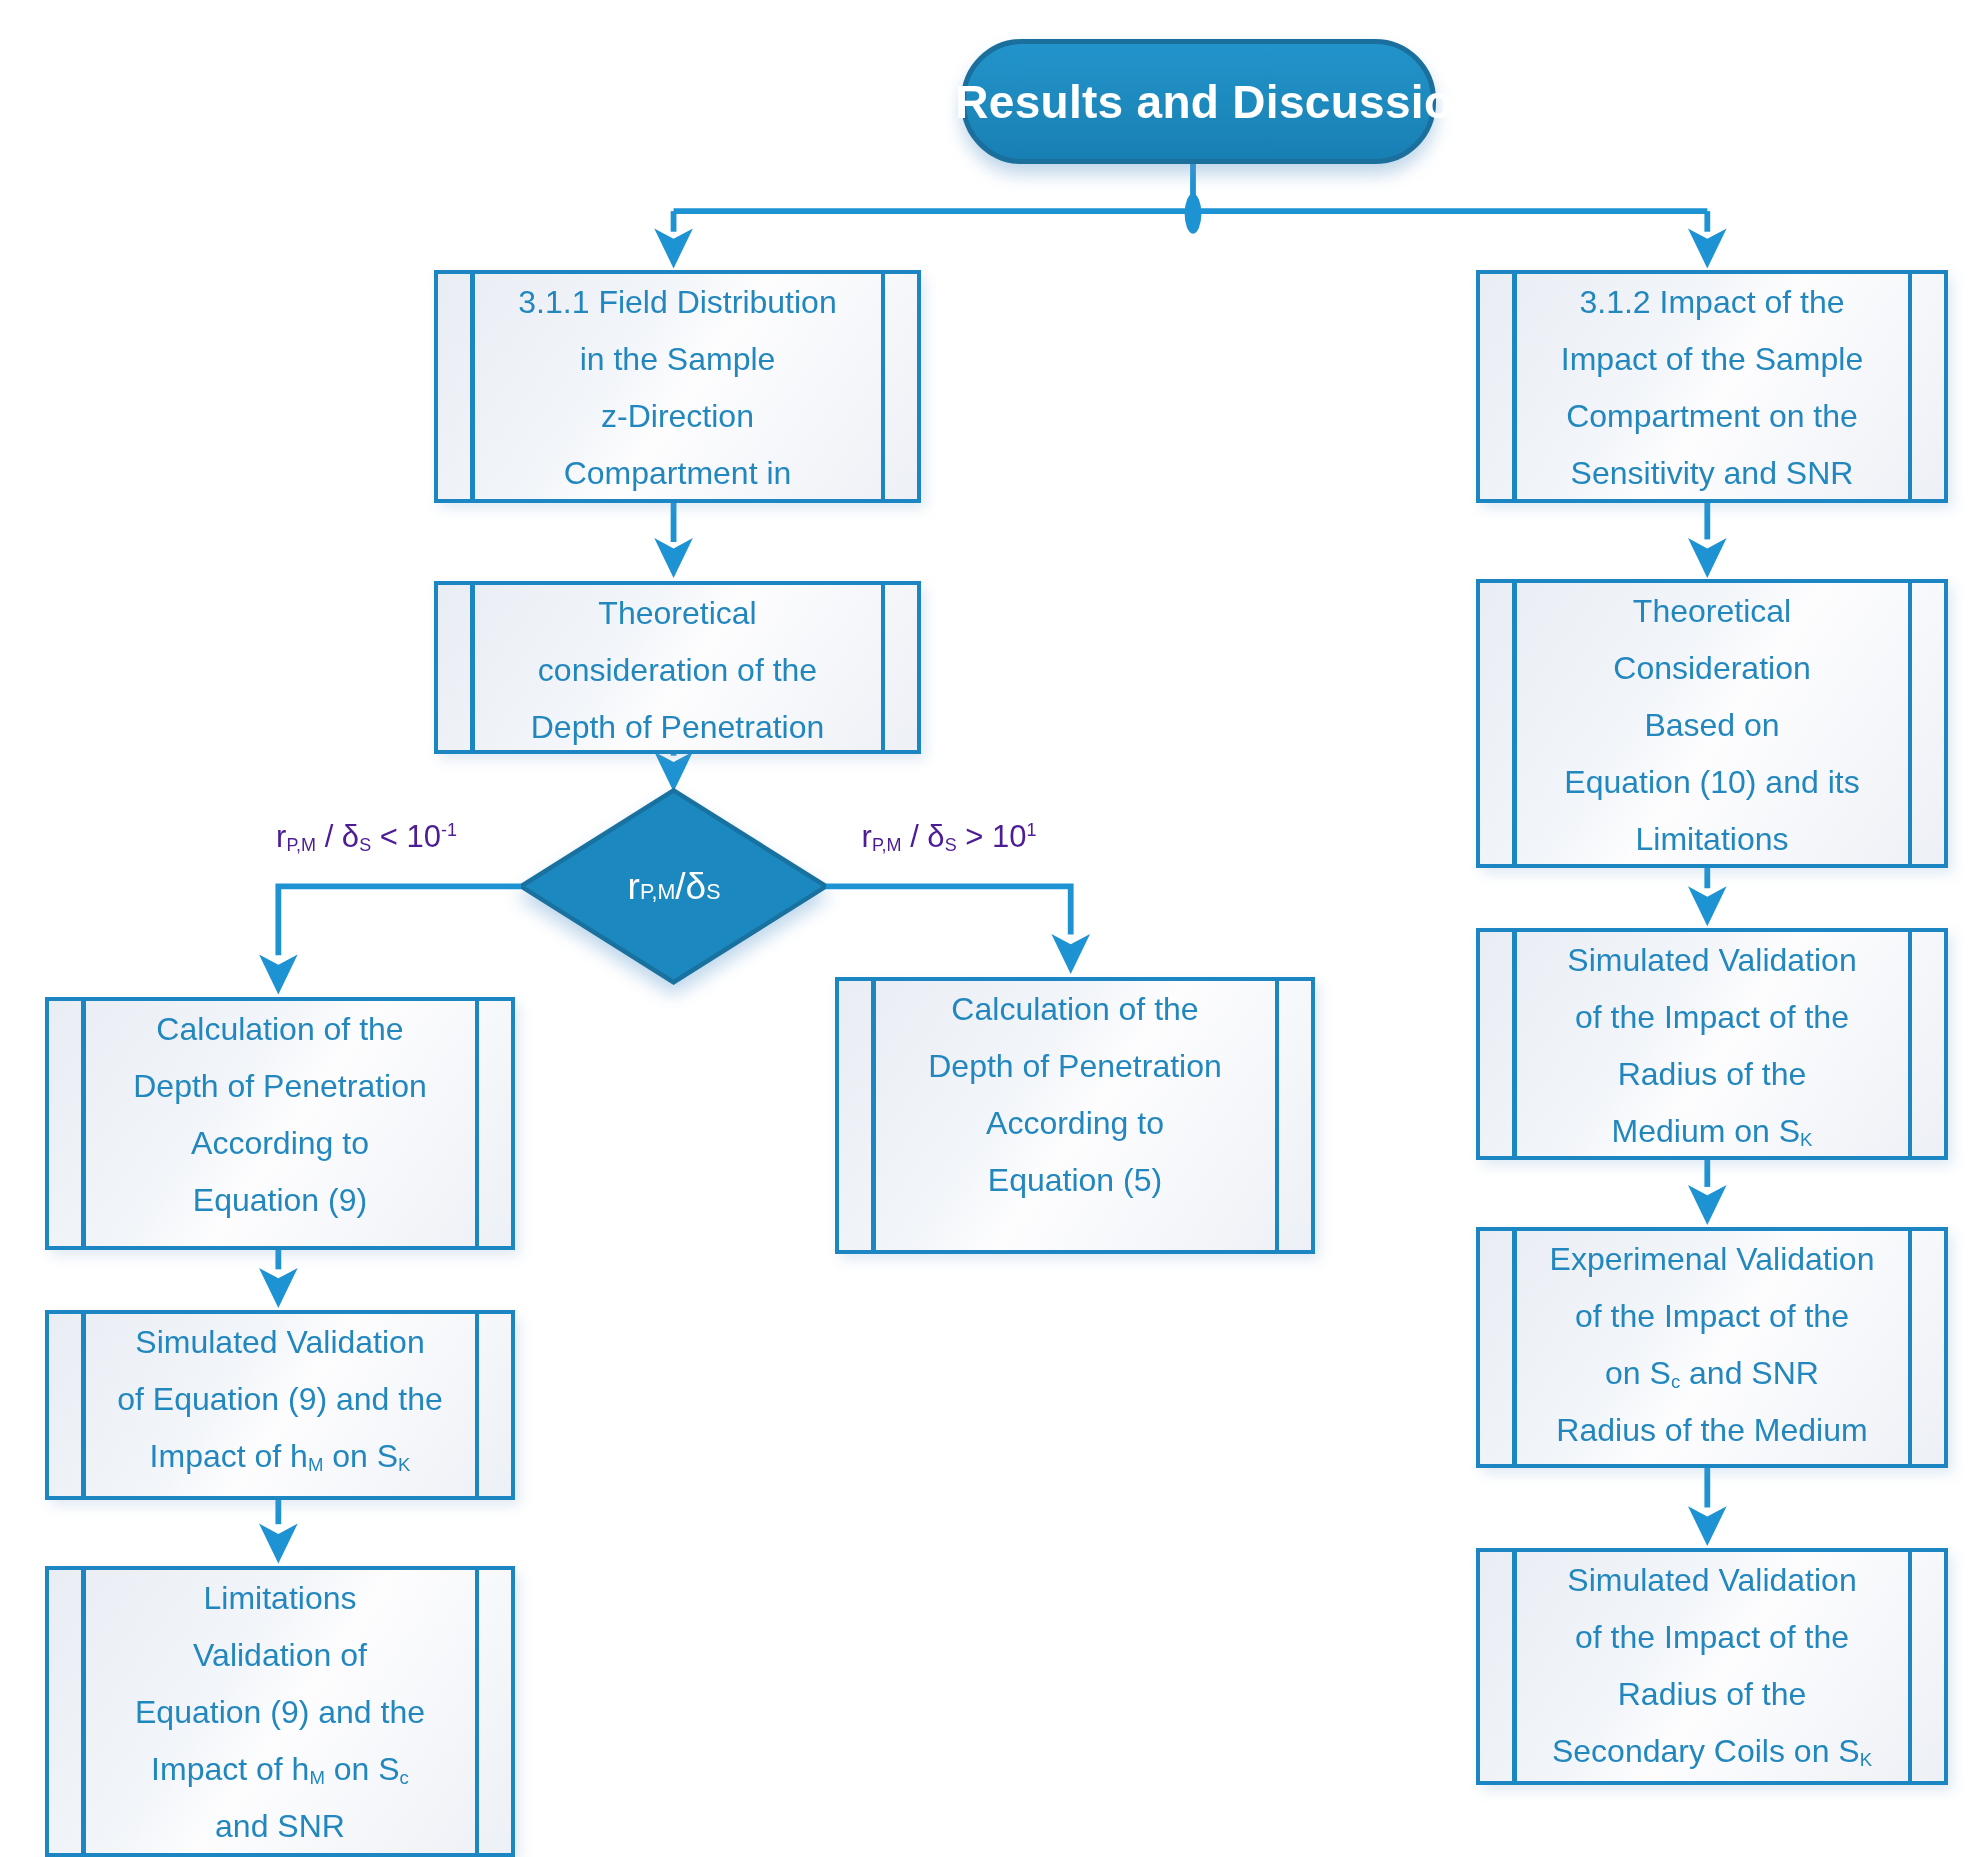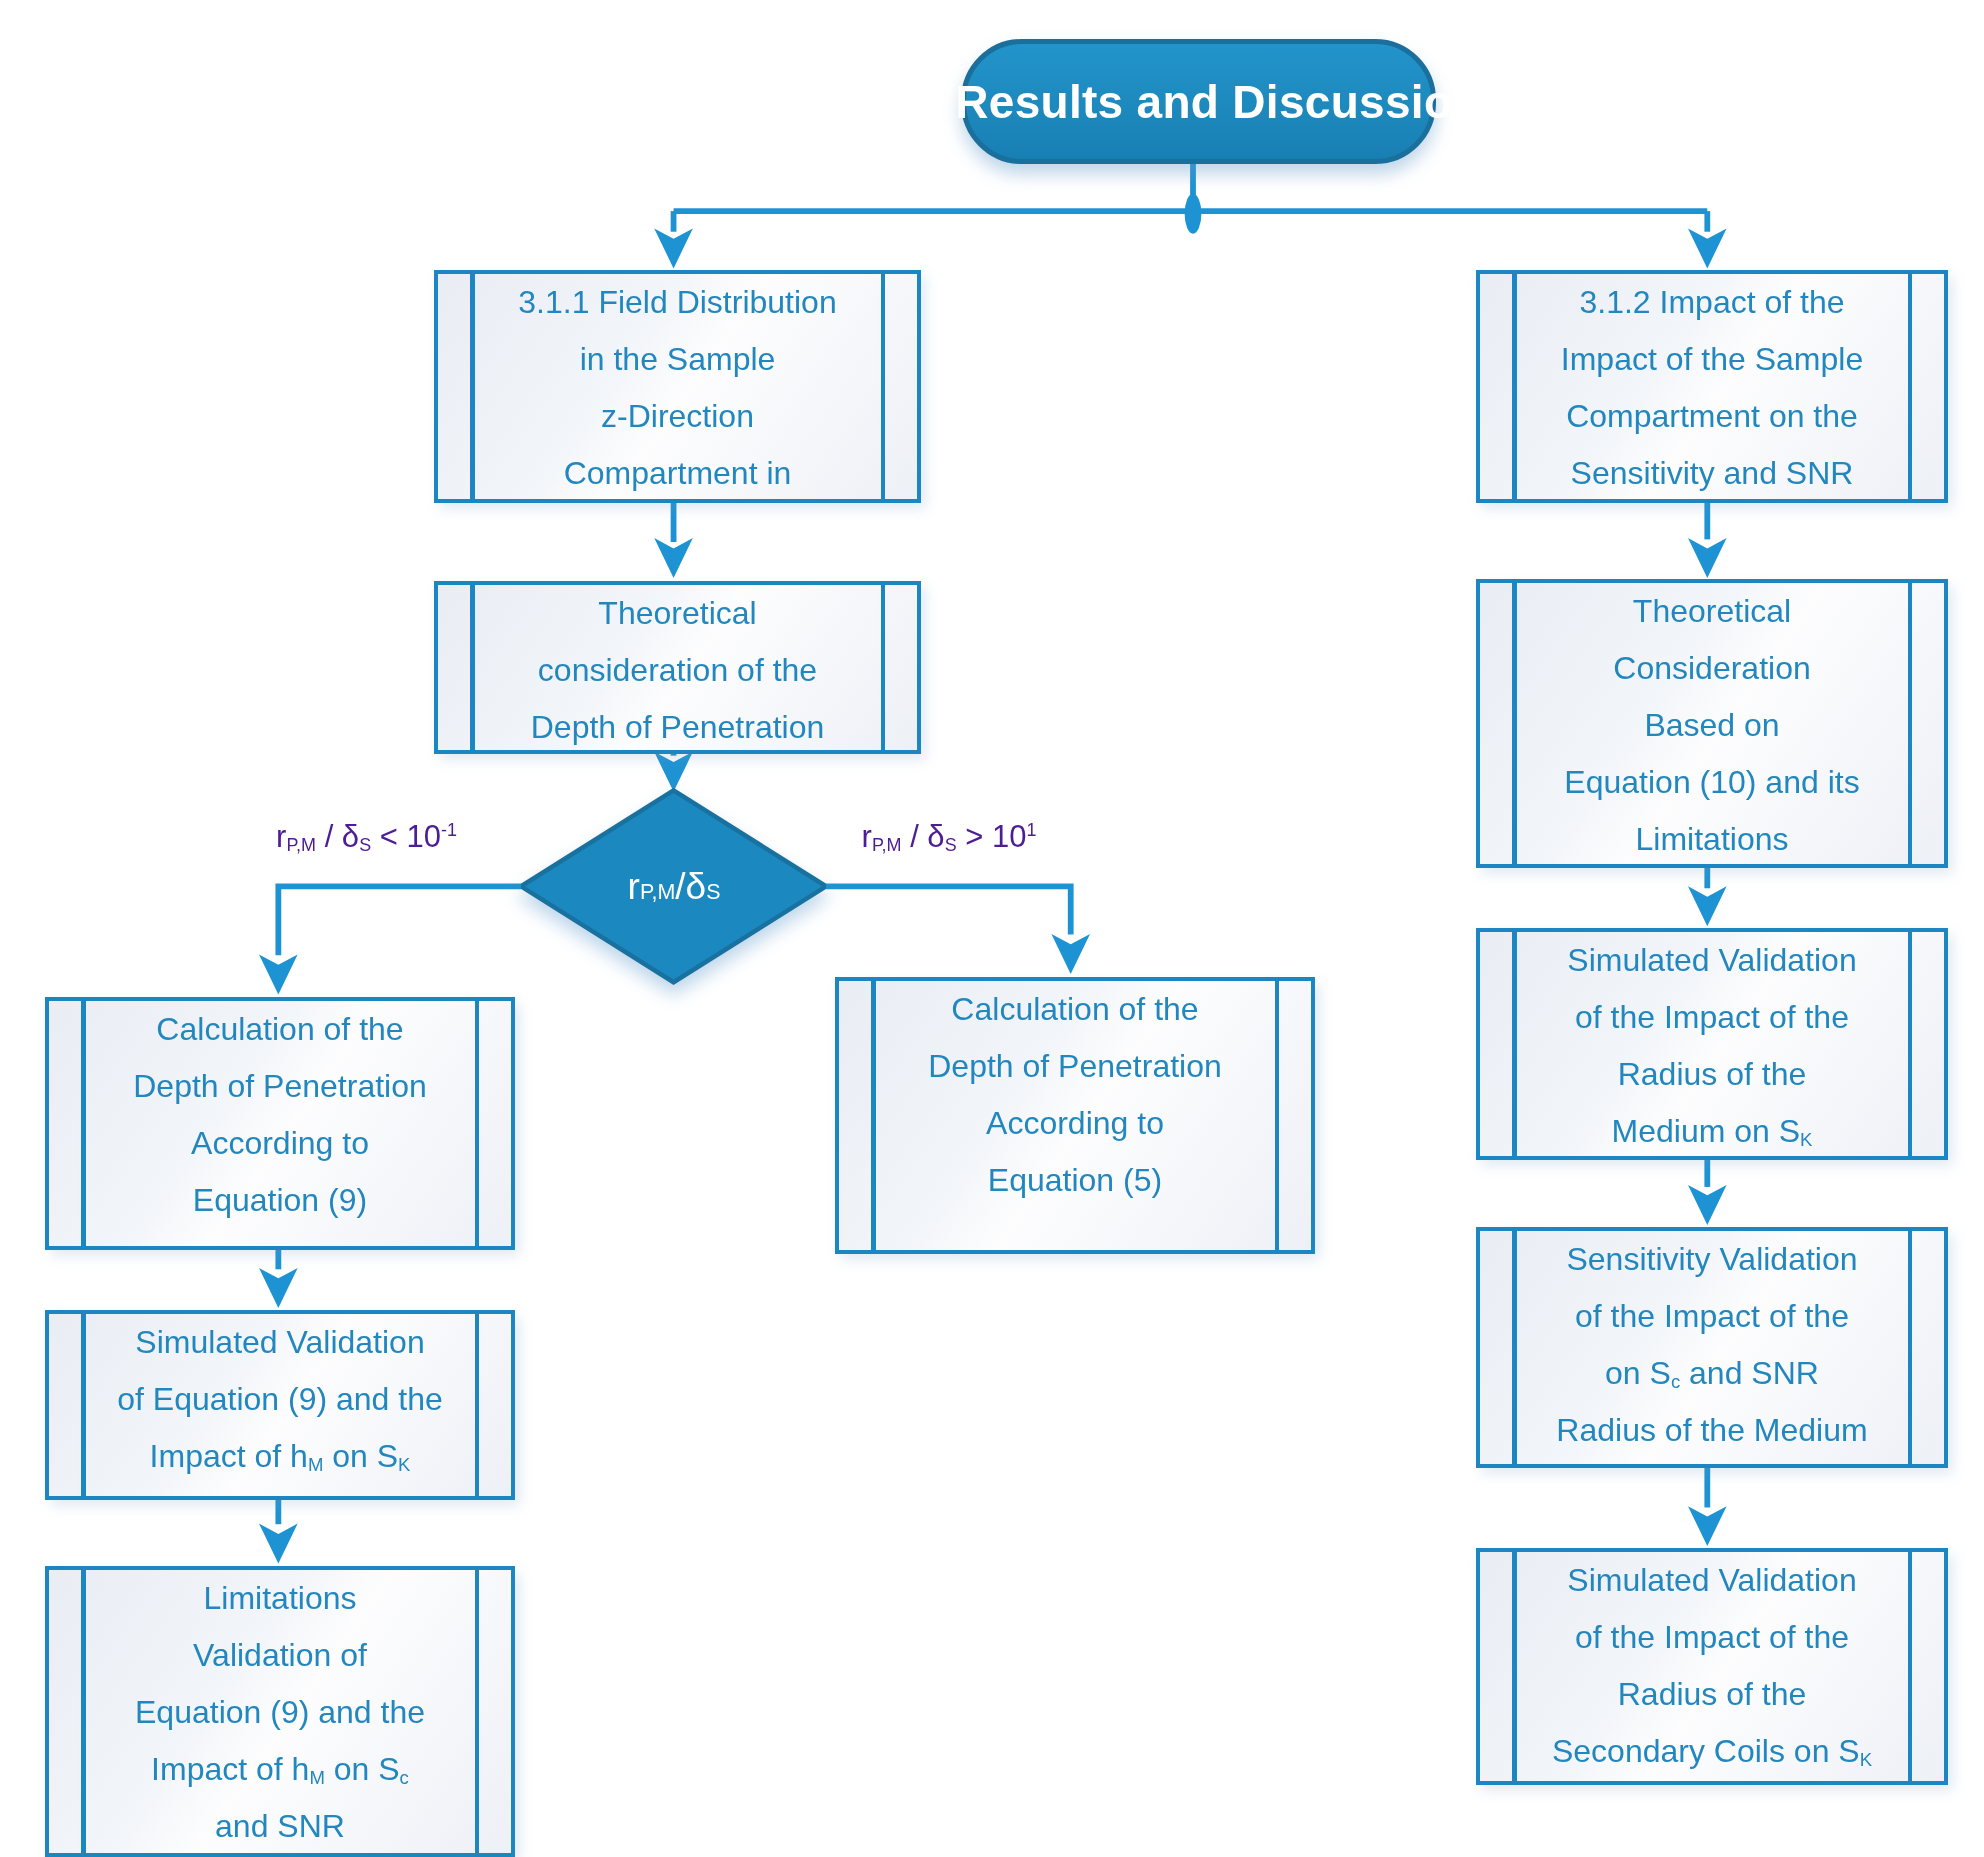--- a/index.html
+++ b/index.html
@@ -216,21 +216,21 @@
       <div>
         <span>Medium on </span><span class="it">S</span><sub>K</sub>
       </div>
     </div>
   </div>
 
   <div class="pbox" style="left:1476px;top:1227px;width:464px;height:233px;">
     <div class="bar l"></div>
     <div class="bar r"></div>
     <div class="content">
-      <div>Sensitivity Validation</div>
+      <div>Experimenal Validation</div>
       <div>of the Impact of the</div>
       <div>
         <span>on </span><span class="it">S</span><sub>c</sub><span> and </span><span class="it">SNR</span>
       </div>
       <div>Radius of the Medium</div>
     </div>
   </div>
 
   <div class="pbox" style="left:1476px;top:1548px;width:464px;height:229px;">
     <div class="bar l"></div>

